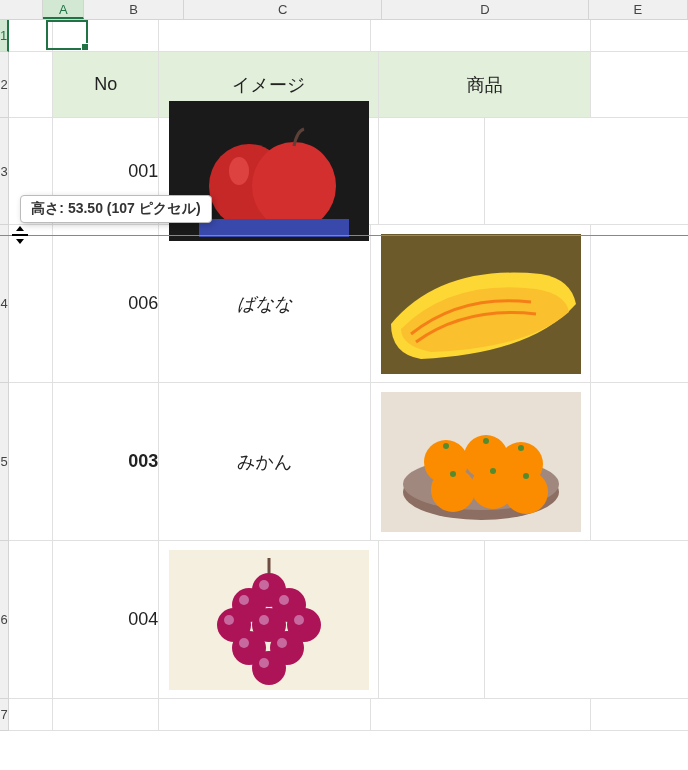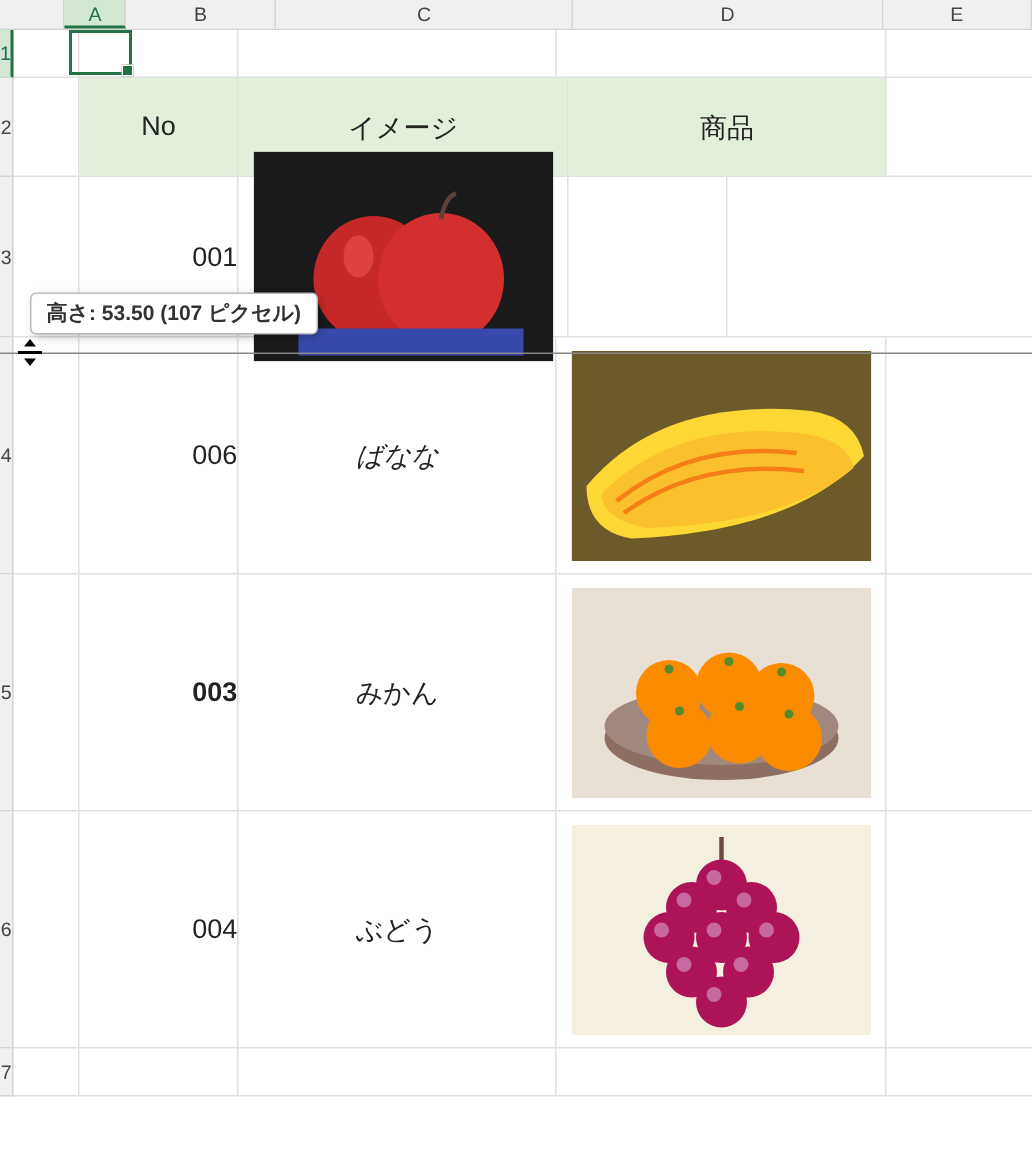--- a/index.html
+++ b/index.html
@@ -258,21 +258,20 @@
                 <circle cx="145" cy="100" r="22" fill="#fb8c00"></circle>
                 <circle cx="145" cy="84" r="3" fill="#558b2f"></circle>
               </svg>
             </div>
           </div>
           <div class="cell" style="width: 106px;"></div>
         </div>
         <div class="row" style="height: 158px;">
           <div class="cell" style="width: 44px;"></div>
           <div class="cell no-col" style="width: 106px;">004</div>
-          <div class="cell name-col" style="width: 212px;">ぶどう</div>
           <div class="cell" style="width: 220px;">
             <div class="img-ph">
               <svg class="fruit-svg" viewBox="0 0 200 140">
                 <rect width="200" height="140" fill="#f5efe0"></rect>
                 <path d="M100 25 L100 8" stroke="#6d4c41" stroke-width="3"></path>
                 <circle cx="100" cy="40" r="17" fill="#ad1457"></circle>
                 <circle cx="95" cy="35" r="5" fill="#e1bee7" opacity="0.5"></circle>
                 <circle cx="80" cy="55" r="17" fill="#ad1457"></circle>
                 <circle cx="75" cy="50" r="5" fill="#e1bee7" opacity="0.5"></circle>
                 <circle cx="120" cy="55" r="17" fill="#ad1457"></circle>

